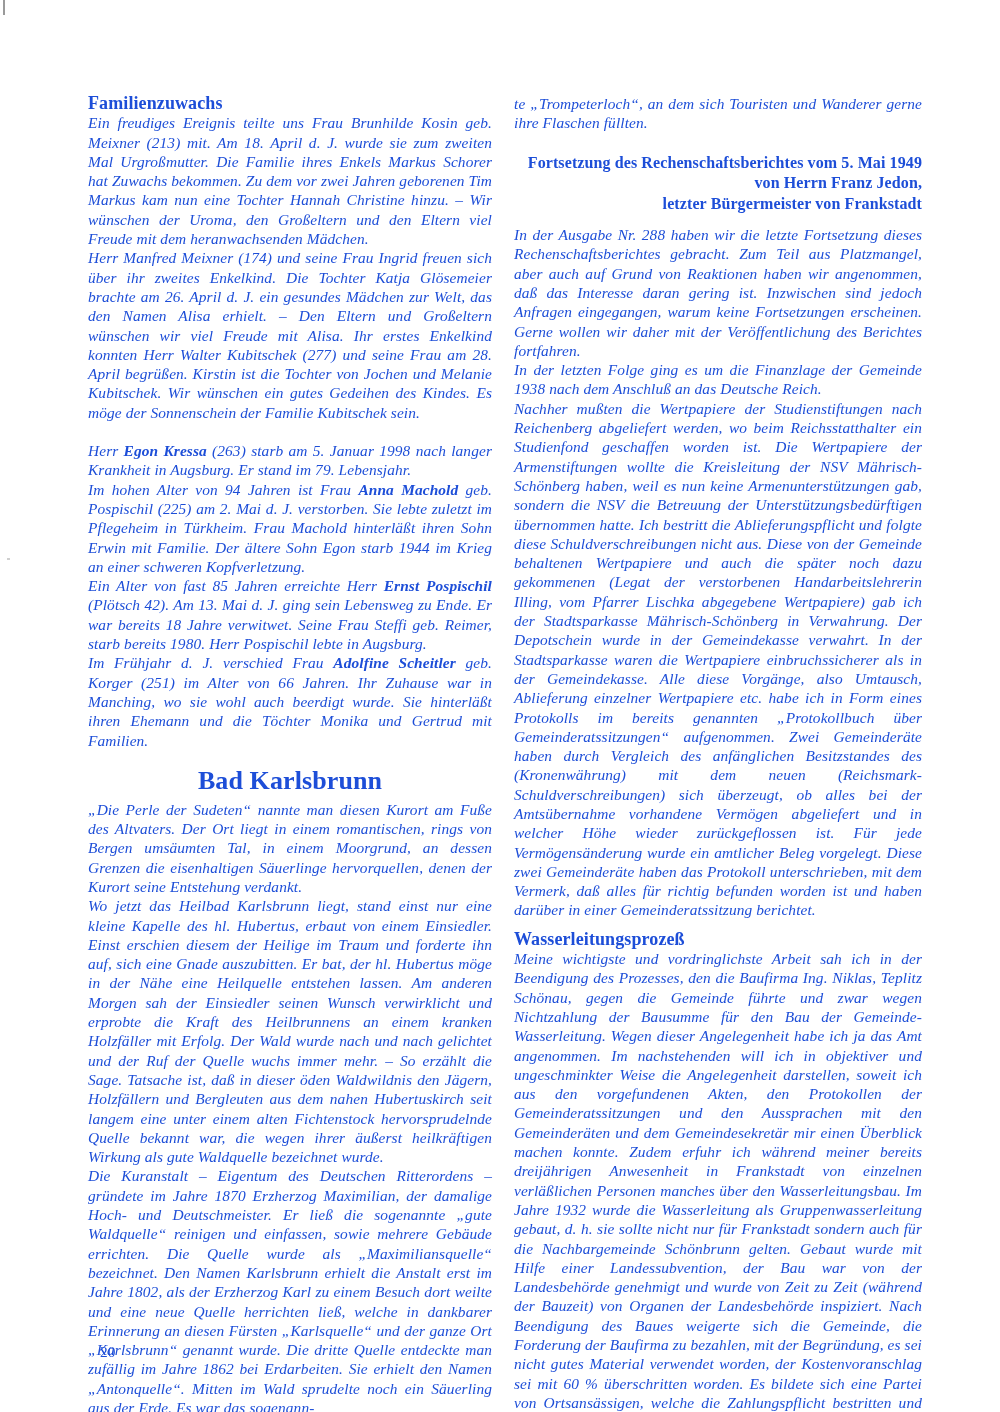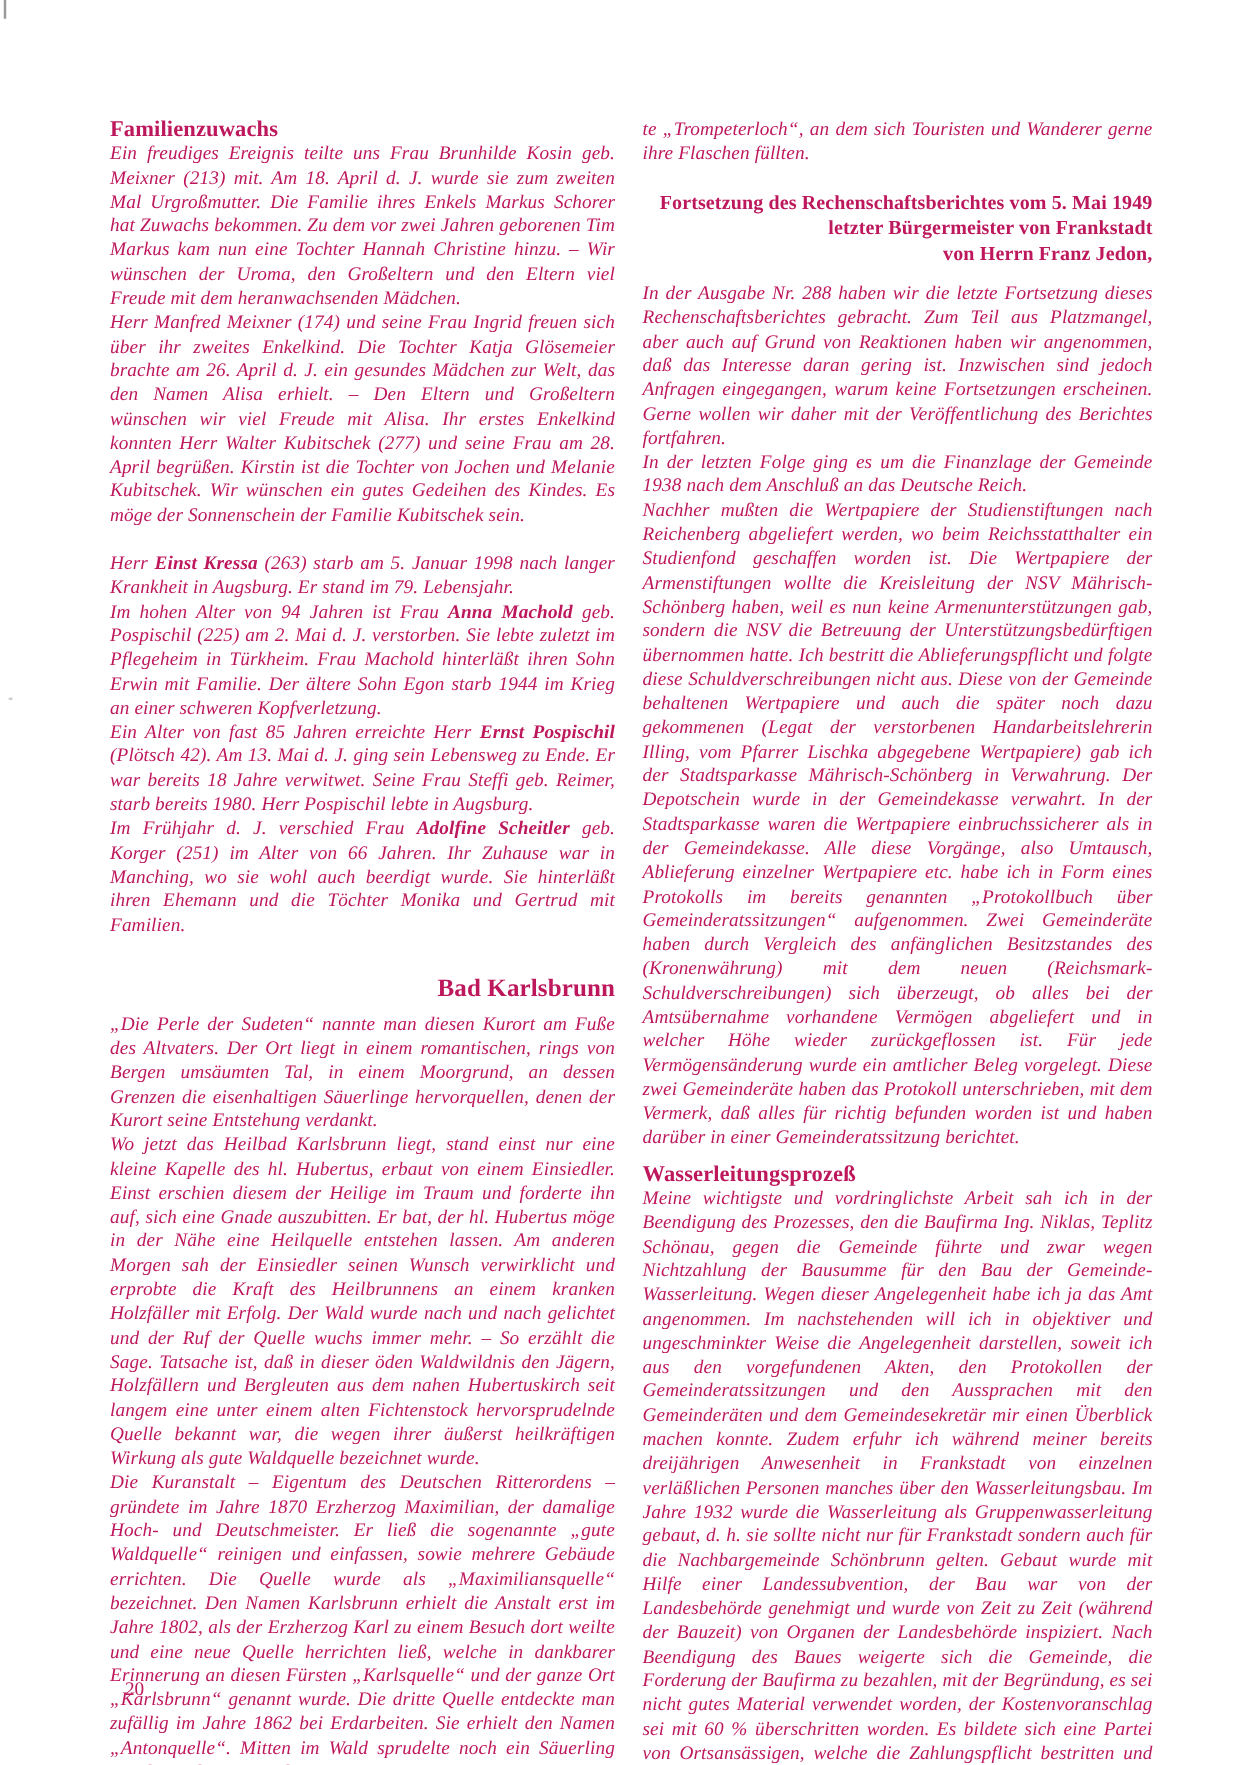--- a/index.html
+++ b/index.html
@@ -7,21 +7,21 @@
     padding: 0;
     background: #e8e8e8;
   }
   .page {
     position: relative;
     width: 1000px;
     height: 1412px;
     background: #ffffff;
     overflow: hidden;
     font-family: "Liberation Serif", "DejaVu Serif", serif;
-    color: #be185d;
+    color: #1d4ed8;
   }
   .scan-tick {
     position: absolute;
     left: 3px;
     top: 0;
     width: 2px;
     height: 15px;
     background: #9a9a9a;
   }
   .scan-dot {
@@ -44,23 +44,23 @@
   .col-right { left: 514px; width: 408px; }
   .p { margin: 0; font-style: italic; }
   .h-run {
     font-weight: bold;
     margin: 0;
   }
   .gap-sm { height: 10px; }
   .gap-md { height: 19px; }
   .title-karlsbrunn {
     font-weight: bold;
-    font-size: 20px;
-    text-align: right;
-    margin: 28px 0 6px 0;
+    font-size: 26px;
+    text-align: center;
+    margin: 18px 0 6px 0;
     line-height: 26px;
   }
   .title-report {
     font-weight: bold;
     font-size: 16px;
     text-align: right;
     line-height: 20.5px;
     margin: 20px 0 11px 0;
   }
   .page-number {
@@ -78,38 +78,38 @@
   <div class="scan-tick"></div>
   <div class="scan-dot"></div>
 
   <div class="col col-left">
     <h3 class="h-run">Familienzuwachs</h3>
     <p class="p">Ein freudiges Ereignis teilte uns Frau Brunhilde Kosin geb. Meixner (213) mit. Am 18. April d. J. wurde sie zum zweiten Mal Urgroßmutter. Die Familie ihres Enkels Markus Schorer hat Zuwachs bekommen. Zu dem vor zwei Jahren geborenen Tim Markus kam nun eine Tochter Hannah Christine hinzu. – Wir wünschen der Uroma, den Großeltern und den Eltern viel Freude mit dem heranwachsenden Mädchen.</p>
     <p class="p">Herr Manfred Meixner (174) und seine Frau Ingrid freuen sich über ihr zweites Enkelkind. Die Tochter Katja Glösemeier brachte am 26. April d. J. ein gesundes Mädchen zur Welt, das den Namen Alisa erhielt. – Den Eltern und Großeltern wünschen wir viel Freude mit Alisa. Ihr erstes Enkelkind konnten Herr Walter Kubitschek (277) und seine Frau am 28. April begrüßen. Kirstin ist die Tochter von Jochen und Melanie Kubitschek. Wir wünschen ein gutes Gedeihen des Kindes. Es möge der Sonnenschein der Familie Kubitschek sein.</p>
 
     <div class="gap-md"></div>
 
-    <p class="p"><span>Herr </span><b>Einst Kressa</b><span> (263) starb am 5. Januar 1998 nach langer Krankheit in Augsburg. Er stand im 79. Lebensjahr.</span></p>
+    <p class="p"><span>Herr </span><b>Egon Kressa</b><span> (263) starb am 5. Januar 1998 nach langer Krankheit in Augsburg. Er stand im 79. Lebensjahr.</span></p>
     <p class="p"><span>Im hohen Alter von 94 Jahren ist Frau </span><b>Anna Machold</b><span> geb. Pospischil (225) am 2. Mai d. J. verstorben. Sie lebte zuletzt im Pflegeheim in Türkheim. Frau Machold hinterläßt ihren Sohn Erwin mit Familie. Der ältere Sohn Egon starb 1944 im Krieg an einer schweren Kopfverletzung.</span></p>
     <p class="p"><span>Ein Alter von fast 85 Jahren erreichte Herr </span><b>Ernst Pospischil</b><span> (Plötsch 42). Am 13. Mai d. J. ging sein Lebensweg zu Ende. Er war bereits 18 Jahre verwitwet. Seine Frau Steffi geb. Reimer, starb bereits 1980. Herr Pospischil lebte in Augsburg.</span></p>
     <p class="p"><span>Im Frühjahr d. J. verschied Frau </span><b>Adolfine Scheitler</b><span> geb. Korger (251) im Alter von 66 Jahren. Ihr Zuhause war in Manching, wo sie wohl auch beerdigt wurde. Sie hinterläßt ihren Ehemann und die Töchter Monika und Gertrud mit Familien.</span></p>
 
     <h2 class="title-karlsbrunn">Bad Karlsbrunn</h2>
     <p class="p">„Die Perle der Sudeten“ nannte man diesen Kurort am Fuße des Altvaters. Der Ort liegt in einem romantischen, rings von Bergen umsäumten Tal, in einem Moorgrund, an dessen Grenzen die eisenhaltigen Säuerlinge hervorquellen, denen der Kurort seine Entstehung verdankt.</p>
     <p class="p">Wo jetzt das Heilbad Karlsbrunn liegt, stand einst nur eine kleine Kapelle des hl. Hubertus, erbaut von einem Einsiedler. Einst erschien diesem der Heilige im Traum und forderte ihn auf, sich eine Gnade auszubitten. Er bat, der hl. Hubertus möge in der Nähe eine Heilquelle entstehen lassen. Am anderen Morgen sah der Einsiedler seinen Wunsch verwirklicht und erprobte die Kraft des Heilbrunnens an einem kranken Holzfäller mit Erfolg. Der Wald wurde nach und nach gelichtet und der Ruf der Quelle wuchs immer mehr. – So erzählt die Sage. Tatsache ist, daß in dieser öden Waldwildnis den Jägern, Holzfällern und Bergleuten aus dem nahen Hubertuskirch seit langem eine unter einem alten Fichtenstock hervorsprudelnde Quelle bekannt war, die wegen ihrer äußerst heilkräftigen Wirkung als gute Waldquelle bezeichnet wurde.</p>
     <p class="p">Die Kuranstalt – Eigentum des Deutschen Ritterordens – gründete im Jahre 1870 Erzherzog Maximilian, der damalige Hoch- und Deutschmeister. Er ließ die sogenannte „gute Waldquelle“ reinigen und einfassen, sowie mehrere Gebäude errichten. Die Quelle wurde als „Maximiliansquelle“ bezeichnet. Den Namen Karlsbrunn erhielt die Anstalt erst im Jahre 1802, als der Erzherzog Karl zu einem Besuch dort weilte und eine neue Quelle herrichten ließ, welche in dankbarer Erinnerung an diesen Fürsten „Karlsquelle“ und der ganze Ort „Karlsbrunn“ genannt wurde. Die dritte Quelle entdeckte man zufällig im Jahre 1862 bei Erdarbeiten. Sie erhielt den Namen „Antonquelle“. Mitten im Wald sprudelte noch ein Säuerling aus der Erde. Es war das sogenann-</p>
   </div>
 
   <div class="col col-right">
     <p class="p">te „Trompeterloch“, an dem sich Touristen und Wanderer gerne ihre Flaschen füllten.</p>
 
     <div class="title-report">
       <div>Fortsetzung des Rechenschaftsberichtes vom 5. Mai 1949</div>
+      <div>von Herrn Franz Jedon,</div>
       <div>letzter Bürgermeister von Frankstadt</div>
-      <div>von Herrn Franz Jedon,</div>
     </div>
 
     <p class="p">In der Ausgabe Nr. 288 haben wir die letzte Fortsetzung dieses Rechenschaftsberichtes gebracht. Zum Teil aus Platzmangel, aber auch auf Grund von Reaktionen haben wir angenommen, daß das Interesse daran gering ist. Inzwischen sind jedoch Anfragen eingegangen, warum keine Fortsetzungen erscheinen. Gerne wollen wir daher mit der Veröffentlichung des Berichtes fortfahren.</p>
     <p class="p">In der letzten Folge ging es um die Finanzlage der Gemeinde 1938 nach dem Anschluß an das Deutsche Reich.</p>
     <p class="p">Nachher mußten die Wertpapiere der Studienstiftungen nach Reichenberg abgeliefert werden, wo beim Reichsstatthalter ein Studienfond geschaffen worden ist. Die Wertpapiere der Armenstiftungen wollte die Kreisleitung der NSV Mährisch-Schönberg haben, weil es nun keine Armenunterstützungen gab, sondern die NSV die Betreuung der Unterstützungsbedürftigen übernommen hatte. Ich bestritt die Ablieferungspflicht und folgte diese Schuldverschreibungen nicht aus. Diese von der Gemeinde behaltenen Wertpapiere und auch die später noch dazu gekommenen (Legat der verstorbenen Handarbeitslehrerin Illing, vom Pfarrer Lischka abgegebene Wertpapiere) gab ich der Stadtsparkasse Mährisch-Schönberg in Verwahrung. Der Depotschein wurde in der Gemeindekasse verwahrt. In der Stadtsparkasse waren die Wertpapiere einbruchssicherer als in der Gemeindekasse. Alle diese Vorgänge, also Umtausch, Ablieferung einzelner Wertpapiere etc. habe ich in Form eines Protokolls im bereits genannten „Protokollbuch über Gemeinderatssitzungen“ aufgenommen. Zwei Gemeinderäte haben durch Vergleich des anfänglichen Besitzstandes des (Kronenwährung) mit dem neuen (Reichsmark-Schuldverschreibungen) sich überzeugt, ob alles bei der Amtsübernahme vorhandene Vermögen abgeliefert und in welcher Höhe wieder zurückgeflossen ist. Für jede Vermögensänderung wurde ein amtlicher Beleg vorgelegt. Diese zwei Gemeinderäte haben das Protokoll unterschrieben, mit dem Vermerk, daß alles für richtig befunden worden ist und haben darüber in einer Gemeinderatssitzung berichtet.</p>
 
     <div class="gap-sm"></div>
 
     <h3 class="h-run">Wasserleitungsprozeß</h3>
     <p class="p">Meine wichtigste und vordringlichste Arbeit sah ich in der Beendigung des Prozesses, den die Baufirma Ing. Niklas, Teplitz Schönau, gegen die Gemeinde führte und zwar wegen Nichtzahlung der Bausumme für den Bau der Gemeinde-Wasserleitung. Wegen dieser Angelegenheit habe ich ja das Amt angenommen. Im nachstehenden will ich in objektiver und ungeschminkter Weise die Angelegenheit darstellen, soweit ich aus den vorgefundenen Akten, den Protokollen der Gemeinderatssitzungen und den Aussprachen mit den Gemeinderäten und dem Gemeindesekretär mir einen Überblick machen konnte. Zudem erfuhr ich während meiner bereits dreijährigen Anwesenheit in Frankstadt von einzelnen verläßlichen Personen manches über den Wasserleitungsbau. Im Jahre 1932 wurde die Wasserleitung als Gruppenwasserleitung gebaut, d. h. sie sollte nicht nur für Frankstadt sondern auch für die Nachbargemeinde Schönbrunn gelten. Gebaut wurde mit Hilfe einer Landessubvention, der Bau war von der Landesbehörde genehmigt und wurde von Zeit zu Zeit (während der Bauzeit) von Organen der Landesbehörde inspiziert. Nach Beendigung des Baues weigerte sich die Gemeinde, die Forderung der Baufirma zu bezahlen, mit der Begründung, es sei nicht gutes Material verwendet worden, der Kostenvoranschlag sei mit 60 % überschritten worden. Es bildete sich eine Partei von Ortsansässigen, welche die Zahlungspflicht bestritten und dafür bei den anderen Ortsbewohnern Stimmung machte. Es geschah, daß der damalige Bürgermeister und sein Gemeindesekretär beschuldigt wurden, so daß beide sogar auf kurze Zeit im</p>

